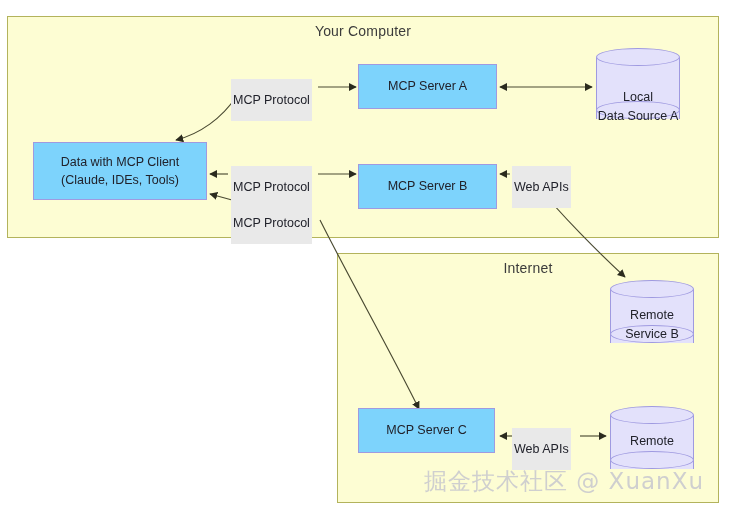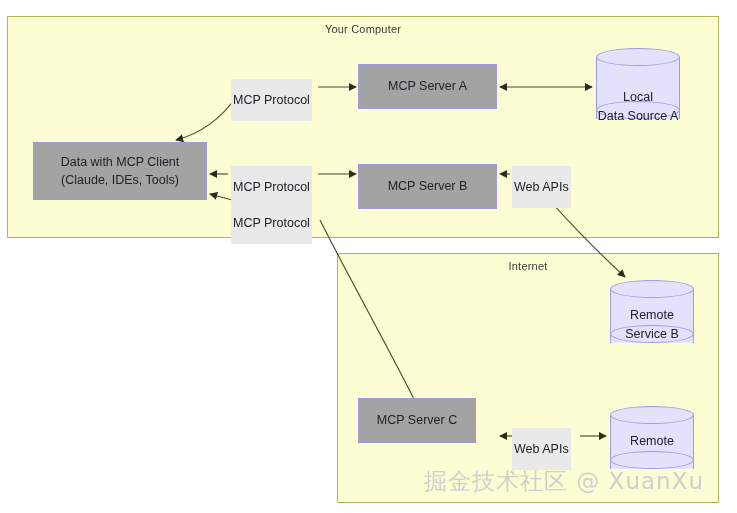--- a/index.html
+++ b/index.html
@@ -20,44 +20,44 @@
     border:1.4px solid #b3b35c;
     box-sizing:border-box;
   }
   #group-your-computer{left:7px;top:16px;width:712px;height:222px;}
   #group-internet{left:337px;top:253px;width:382px;height:250px;}
   .group-title{
     position:absolute;
     width:100%;
     text-align:center;
     top:6px;
-    font-size:11px;
+    font-size:14px;
     color:#3b3b3b;
     letter-spacing:.2px;
   }
 
   
   .node-box{
     position:absolute;
-    background:#a3a3a3;
+    background:#7dd3fc;
     border:1.1px solid #9f9ae0;
     box-sizing:border-box;
     display:flex;
     flex-direction:column;
     align-items:center;
     justify-content:center;
     color:#21222b;
     font-size:12.5px;
     line-height:1.45;
     text-align:center;
   }
   #node-host{left:33px;top:142px;width:174px;height:58px;}
   #node-server-a{left:358px;top:64px;width:139px;height:45px;}
   #node-server-b{left:358px;top:152px;width:139px;height:45px;margin-top:12px;}
-  #node-server-c{left:358px;top:398px;width:118px;height:45px;}
+  #node-server-c{left:358px;top:408px;width:137px;height:45px;}
 
   
   .cyl{
     position:absolute;
     width:84px;
   }
   .cyl .cyl-body{
     position:absolute;left:0;top:9px;
     width:84px;
     box-sizing:border-box;

